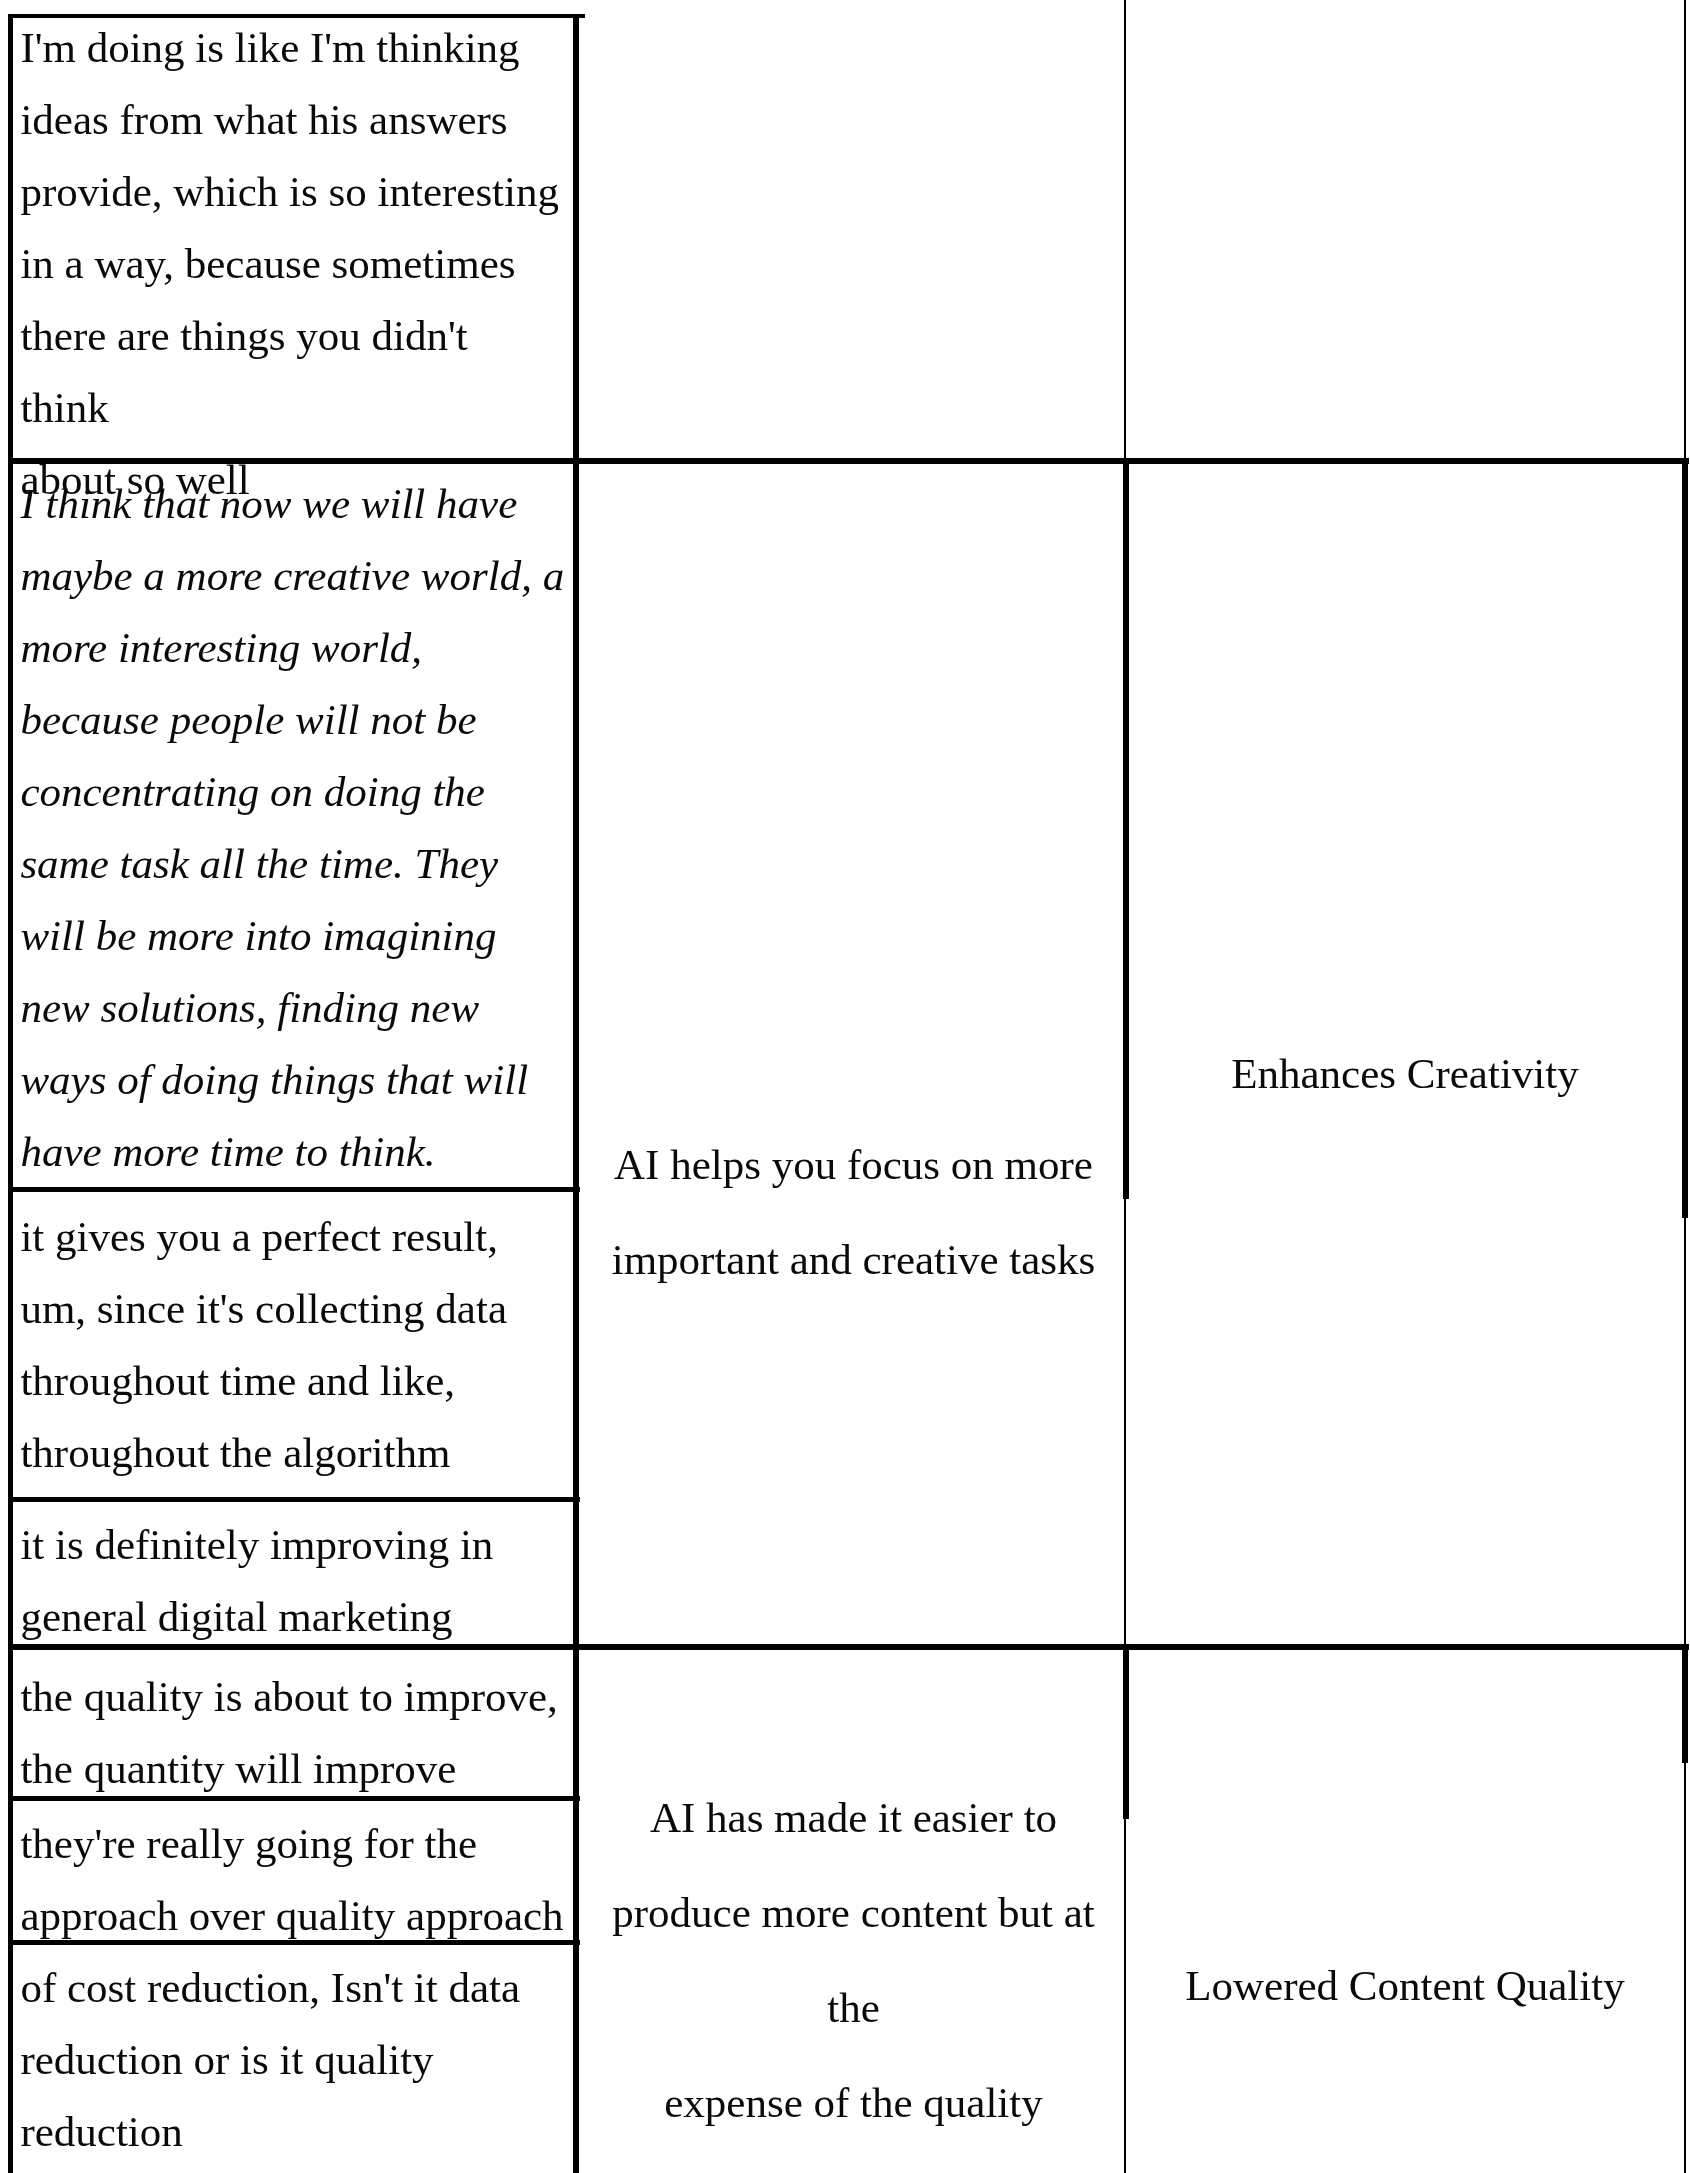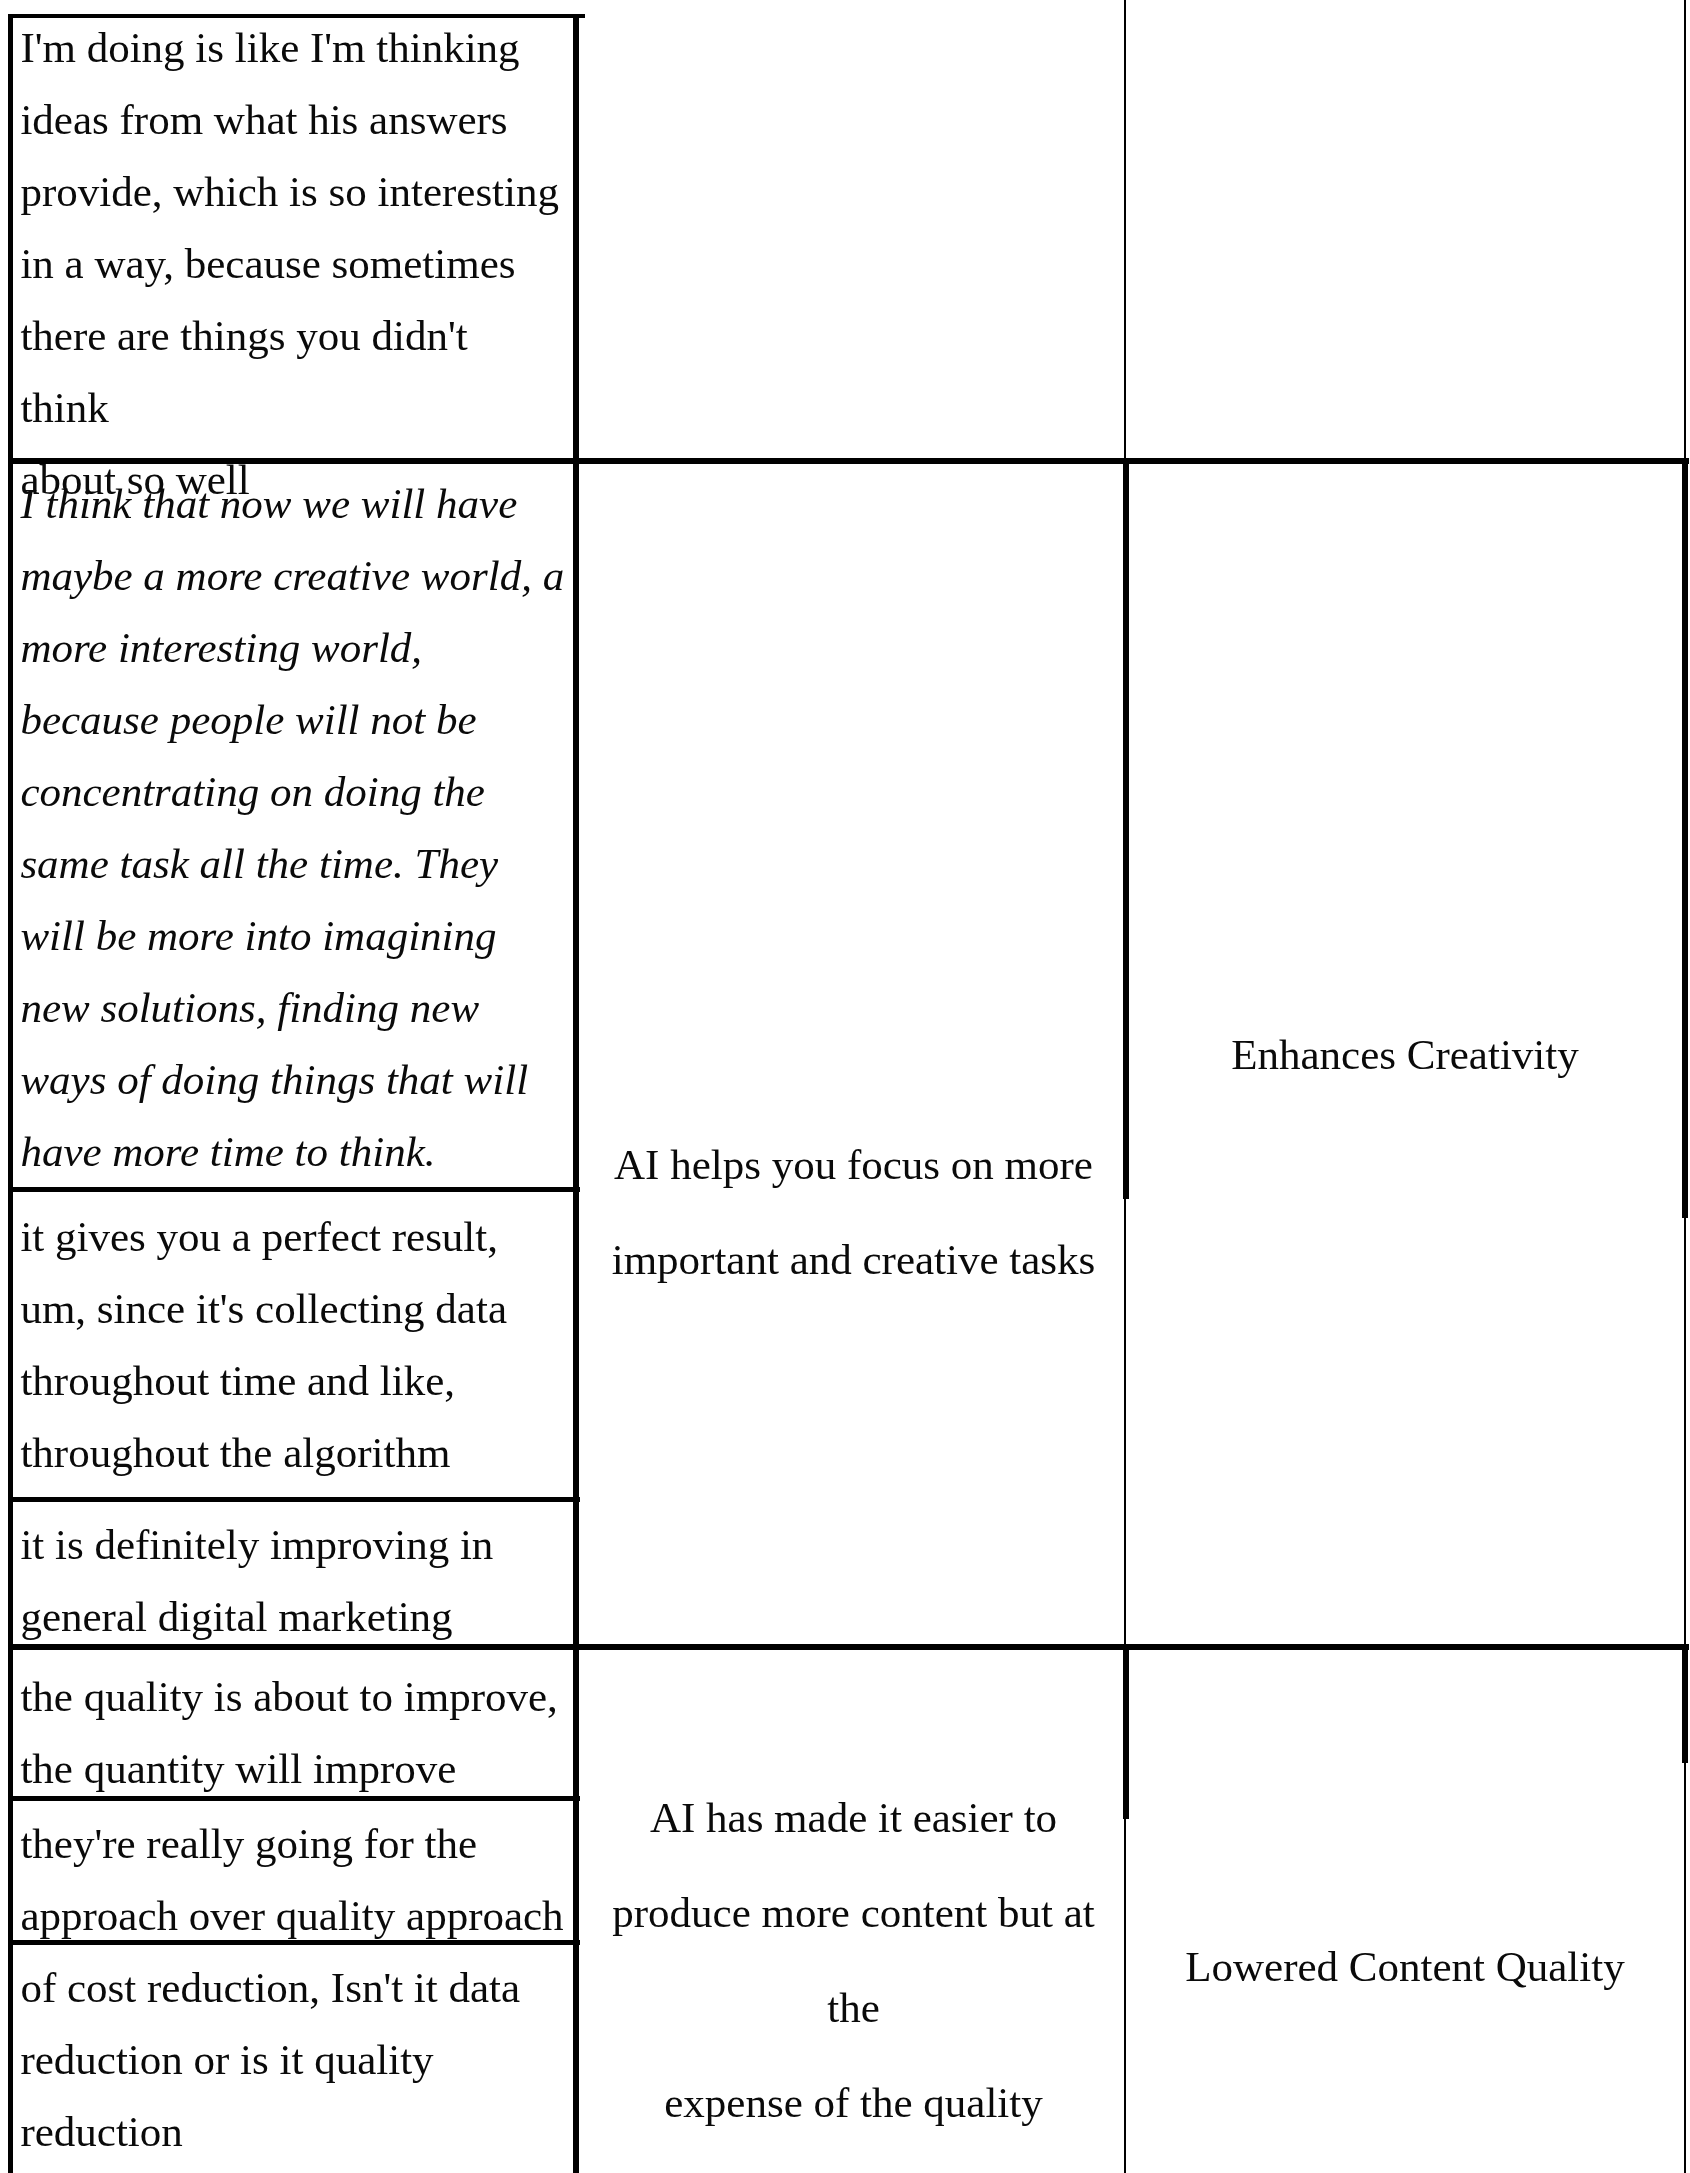--- a/index.html
+++ b/index.html
@@ -39,20 +39,21 @@
     text-align: center;
     line-height: 95px;
   }
   .code-col {
     left: 586px;
     width: 535px;
   }
   .theme-col {
     left: 1130px;
     width: 550px;
+    margin-top: 19px;
   }
 </style>
 </head>
 <body>
 
 <div class="page">
 
   <div class="cell quote" style="top:12px;">I'm doing is like I'm thinking
 ideas from what his answers
 provide, which is so interesting

